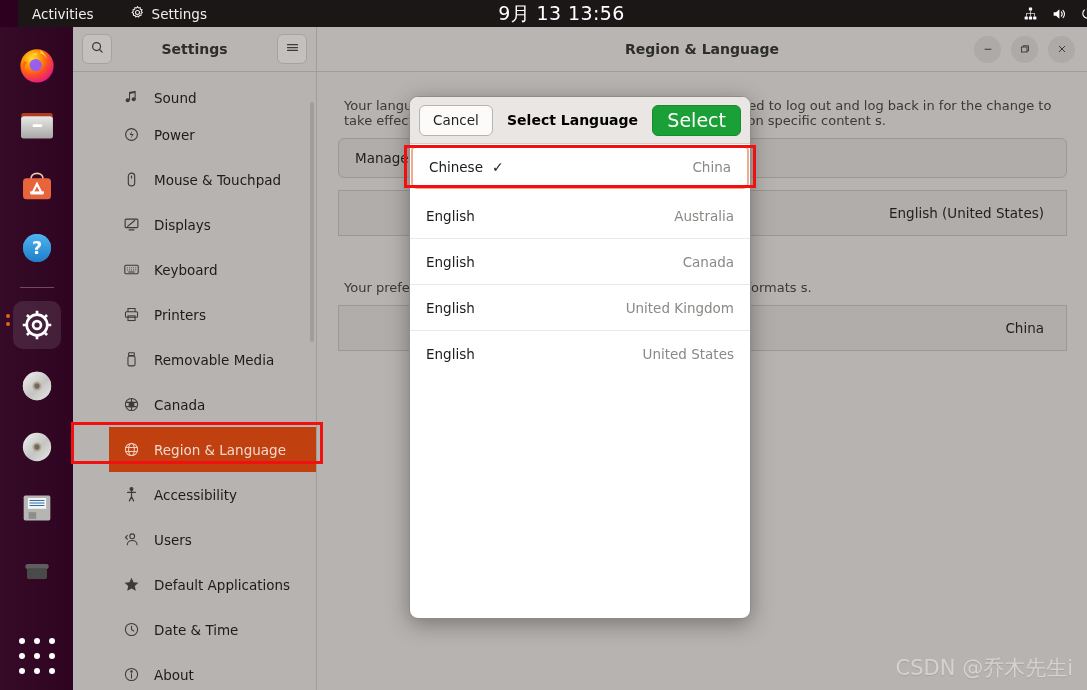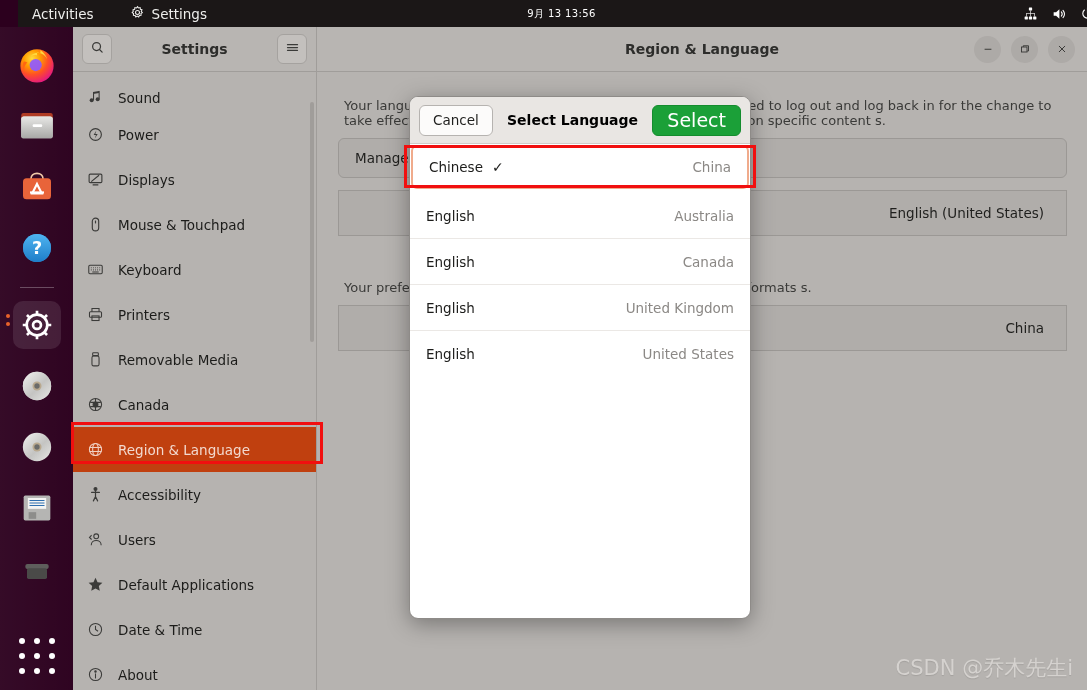--- a/index.html
+++ b/index.html
@@ -24,21 +24,21 @@
     padding: 0 12px 0 14px; height: 100%;
     display: flex; align-items: center; color: #eeeeec;
   }
   #appmenu {
     display: flex; align-items: center; gap: 7px;
     padding: 0 10px; height: 100%; margin-left: 14px; color: #eeeeec;
   }
   #clock {
     position: absolute; left: 50%; top: 0; transform: translateX(-50%);
     height: 100%; display: flex; align-items: center;
-    color: #ffffff; font-size: 10px; letter-spacing: .4px;
+    color: #ffffff; font-size: 19px; letter-spacing: .4px;
   }
   #tray {
     position: absolute; right: 10px; top: 0; height: 100%;
     display: flex; align-items: center; gap: 13px;
   }
   #tray svg { display: block; }
 
   
   #dock {
     position: absolute; left: 0; top: 27px; width: 73px; height: 663px;
@@ -116,20 +116,21 @@
     display: flex; align-items: center; justify-content: center;
     color: #3b3b39;
   }
 
   
   #sidebar {
     position: absolute; left: 0; top: 45px; width: 244px; height: 618px;
     background: #b6b3b0;
     border-right: 1px solid #a09d9a;
     overflow: hidden;
+    padding-left: 36px;
   }
   .side-item {
     height: 45px; display: flex; align-items: center;
     padding-left: 13px; gap: 14px;
     color: #1c1c1a; font-size: 13.5px;
   }
   .side-item .si-icon {
     width: 18px; height: 18px;
     display: flex; align-items: center; justify-content: center;
     color: #3b3b39; flex: 0 0 18px;
@@ -468,35 +469,35 @@
               <circle cx="12" cy="12" r="8.3"></circle>
               <path d="M13.2 6.5L9.4 12.6h3.3l-1.7 4.9 4.1-6.2h-3.4z" fill="#3b3b39" stroke="none"></path>
             </svg>
         </span>
         <span>Power</span>
       </div>
 
       <div class="side-item">
         <span class="si-icon">
           <svg width="17" height="17" viewBox="0 0 24 24" fill="none" stroke="#3b3b39" stroke-width="1.6">
+              <rect x="7.5" y="3" width="9" height="18" rx="4.5"></rect>
+              <path d="M12 6.5v4"></path>
+            </svg>
+        </span>
+        <span>Mouse &amp; Touchpad</span>
+      </div>
+
+      <div class="side-item">
+        <span class="si-icon">
+          <svg width="17" height="17" viewBox="0 0 24 24" fill="none" stroke="#3b3b39" stroke-width="1.6">
               <rect x="3" y="4.5" width="18" height="12" rx="1.6"></rect>
               <path d="M8 19.5h8M6 15l11-9"></path>
             </svg>
         </span>
         <span>Displays</span>
-      </div>
-
-      <div class="side-item">
-        <span class="si-icon">
-          <svg width="17" height="17" viewBox="0 0 24 24" fill="none" stroke="#3b3b39" stroke-width="1.6">
-              <rect x="7.5" y="3" width="9" height="18" rx="4.5"></rect>
-              <path d="M12 6.5v4"></path>
-            </svg>
-        </span>
-        <span>Mouse &amp; Touchpad</span>
       </div>
 
       <div class="side-item">
         <span class="si-icon">
           <svg width="17" height="17" viewBox="0 0 24 24" fill="none" stroke="#3b3b39" stroke-width="1.5">
               <rect x="2.5" y="6" width="19" height="12" rx="1.6"></rect>
               <path d="M5.5 9.5h1M8.5 9.5h1M11.5 9.5h1M14.5 9.5h1M17.5 9.5h1M5.5 12.5h1M8.5 12.5h1M11.5 12.5h1M14.5 12.5h1M17.5 12.5h1M7.5 15.5h9"></path>
             </svg>
         </span>
         <span>Keyboard</span>

